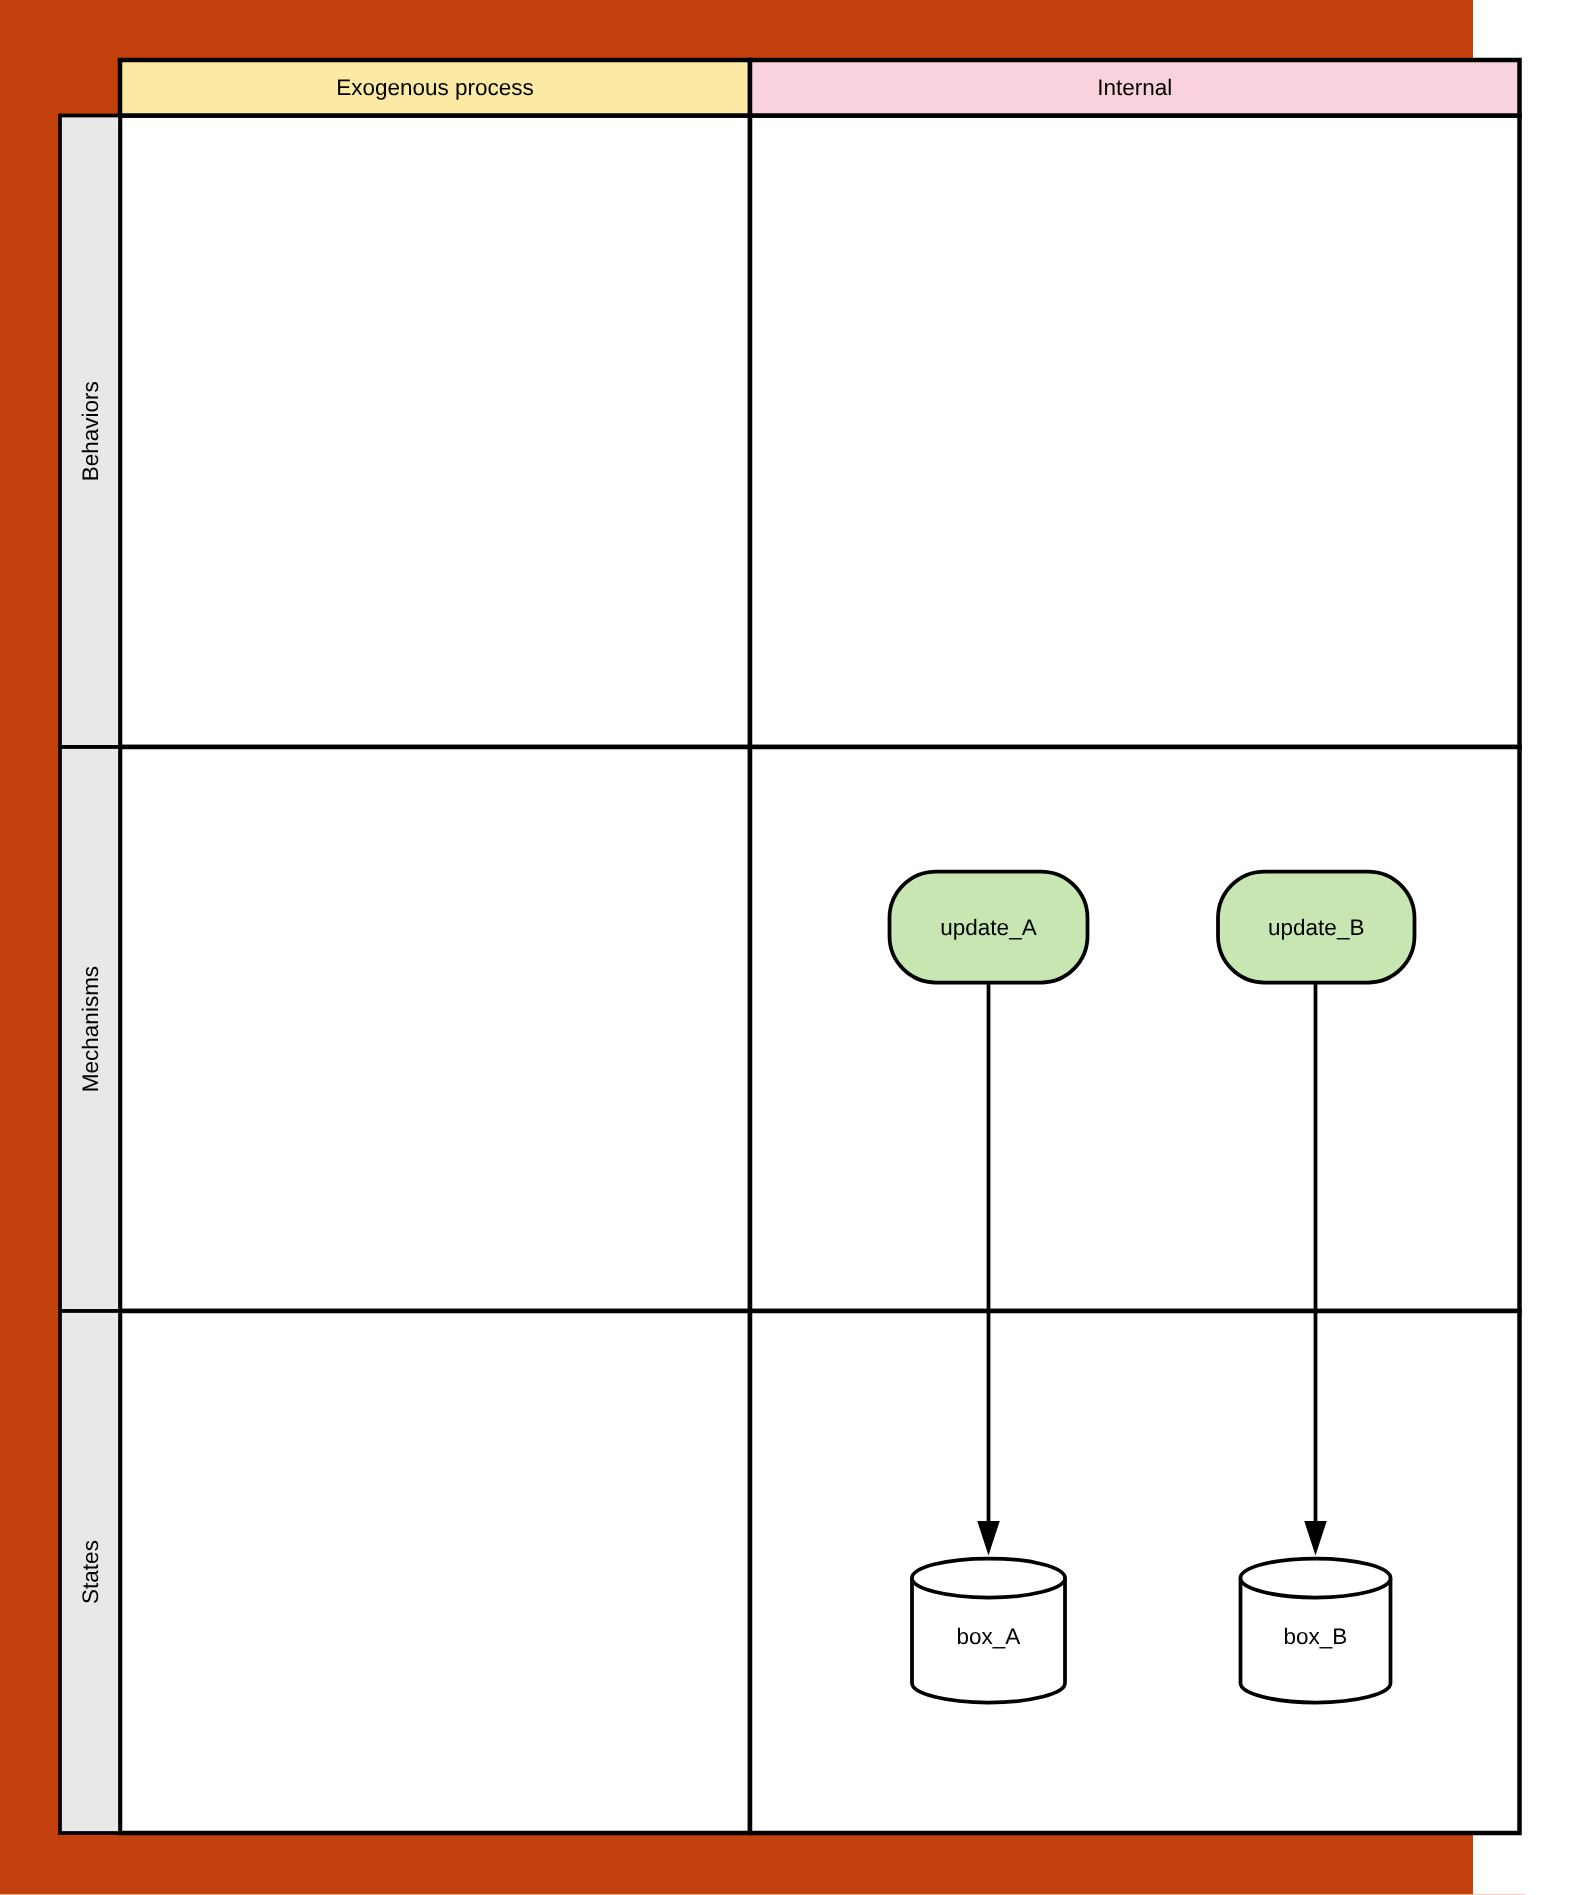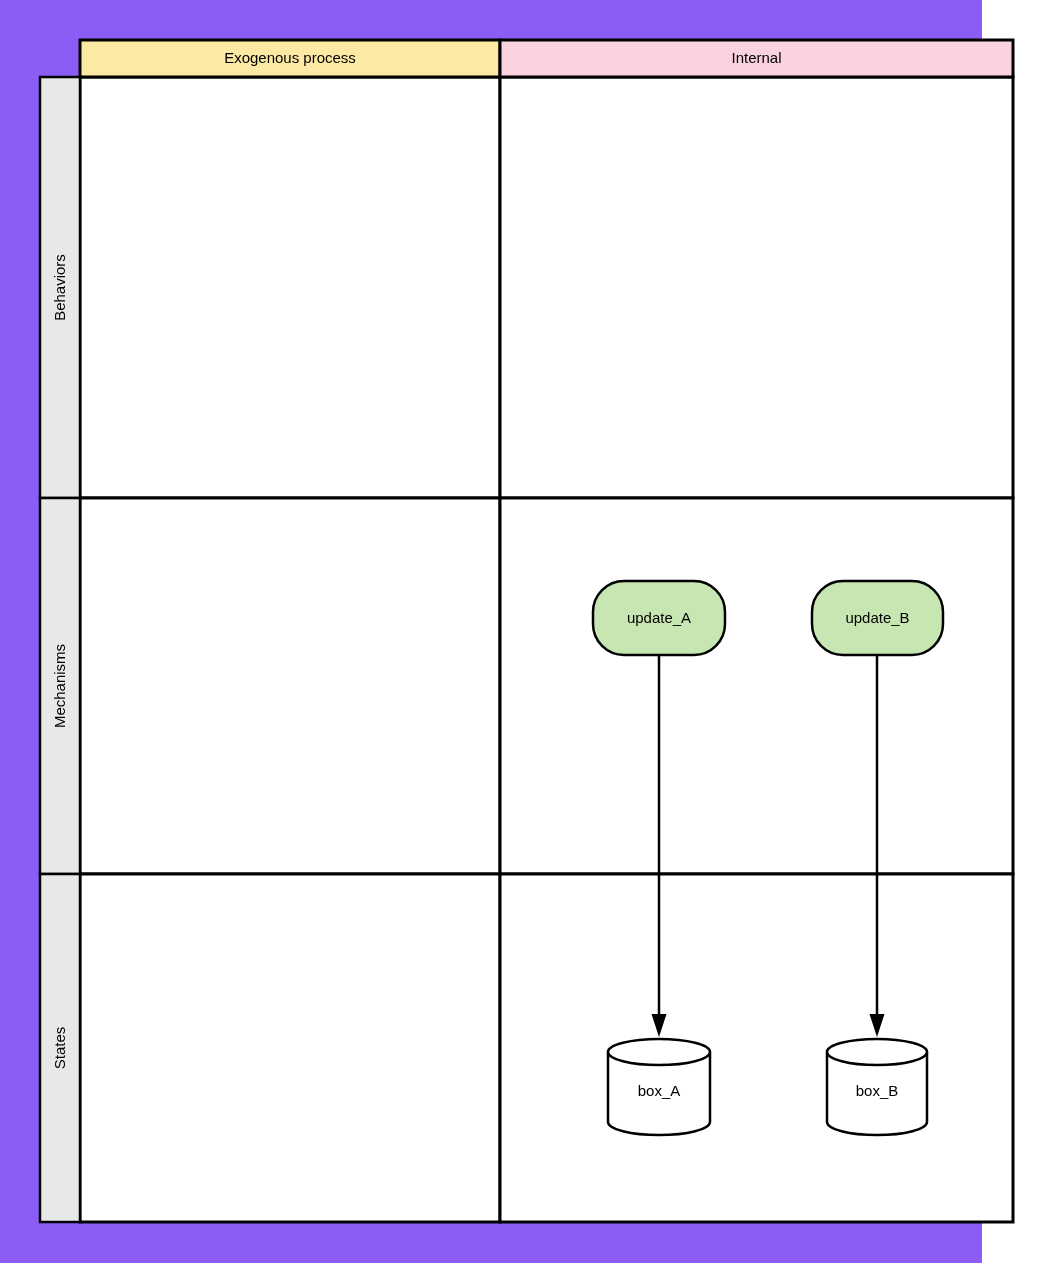--- a/index.html
+++ b/index.html
@@ -5,21 +5,21 @@
   html, body {
     margin: 0;
     padding: 0;
     background: #ffffff;
     font-family: "Liberation Sans", sans-serif;
   }
   .canvas {
     position: relative;
     width: 982px;
     height: 1263px;
-    background: #8b5cf6;
+    background: #c2410c;
   }
   svg text {
     font-family: "Liberation Sans", sans-serif;
     font-size: 15px;
     fill: #000000;
   }
 </style>
 </head>
 <body>
 

